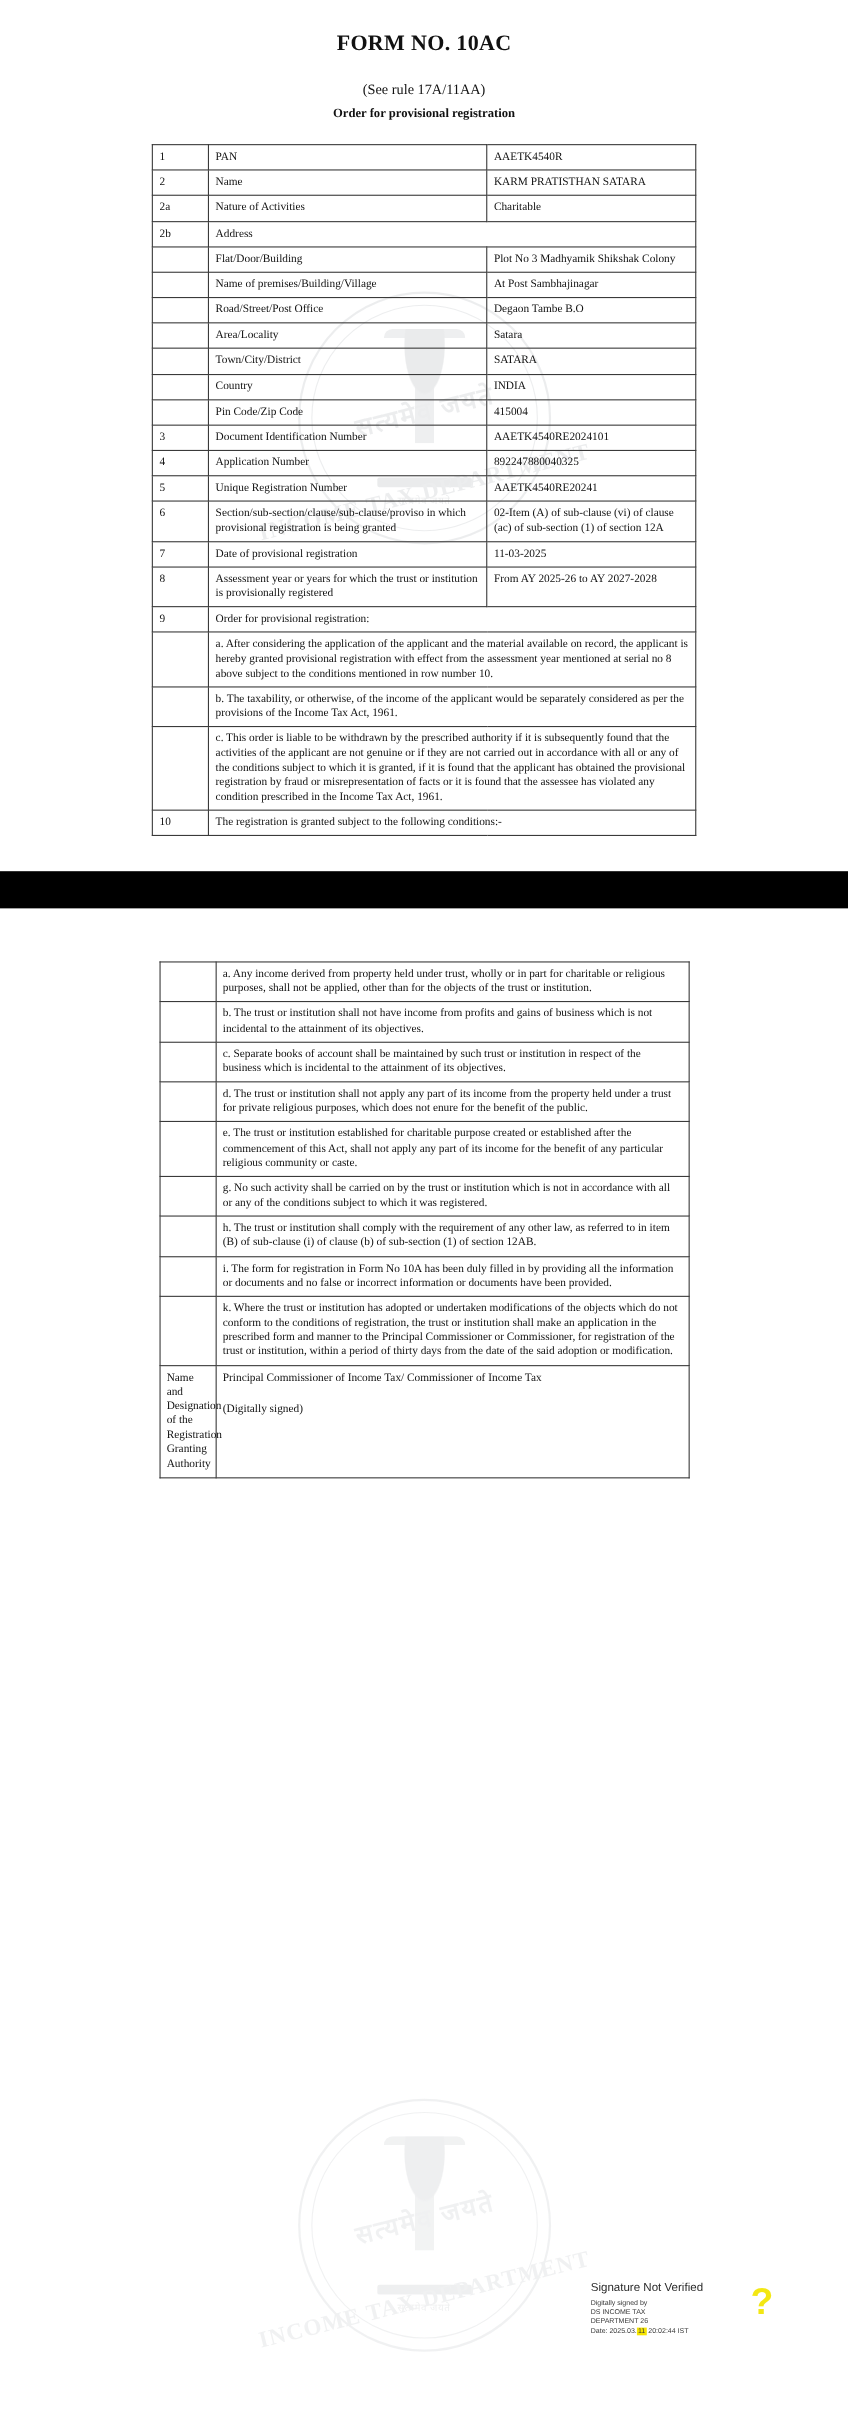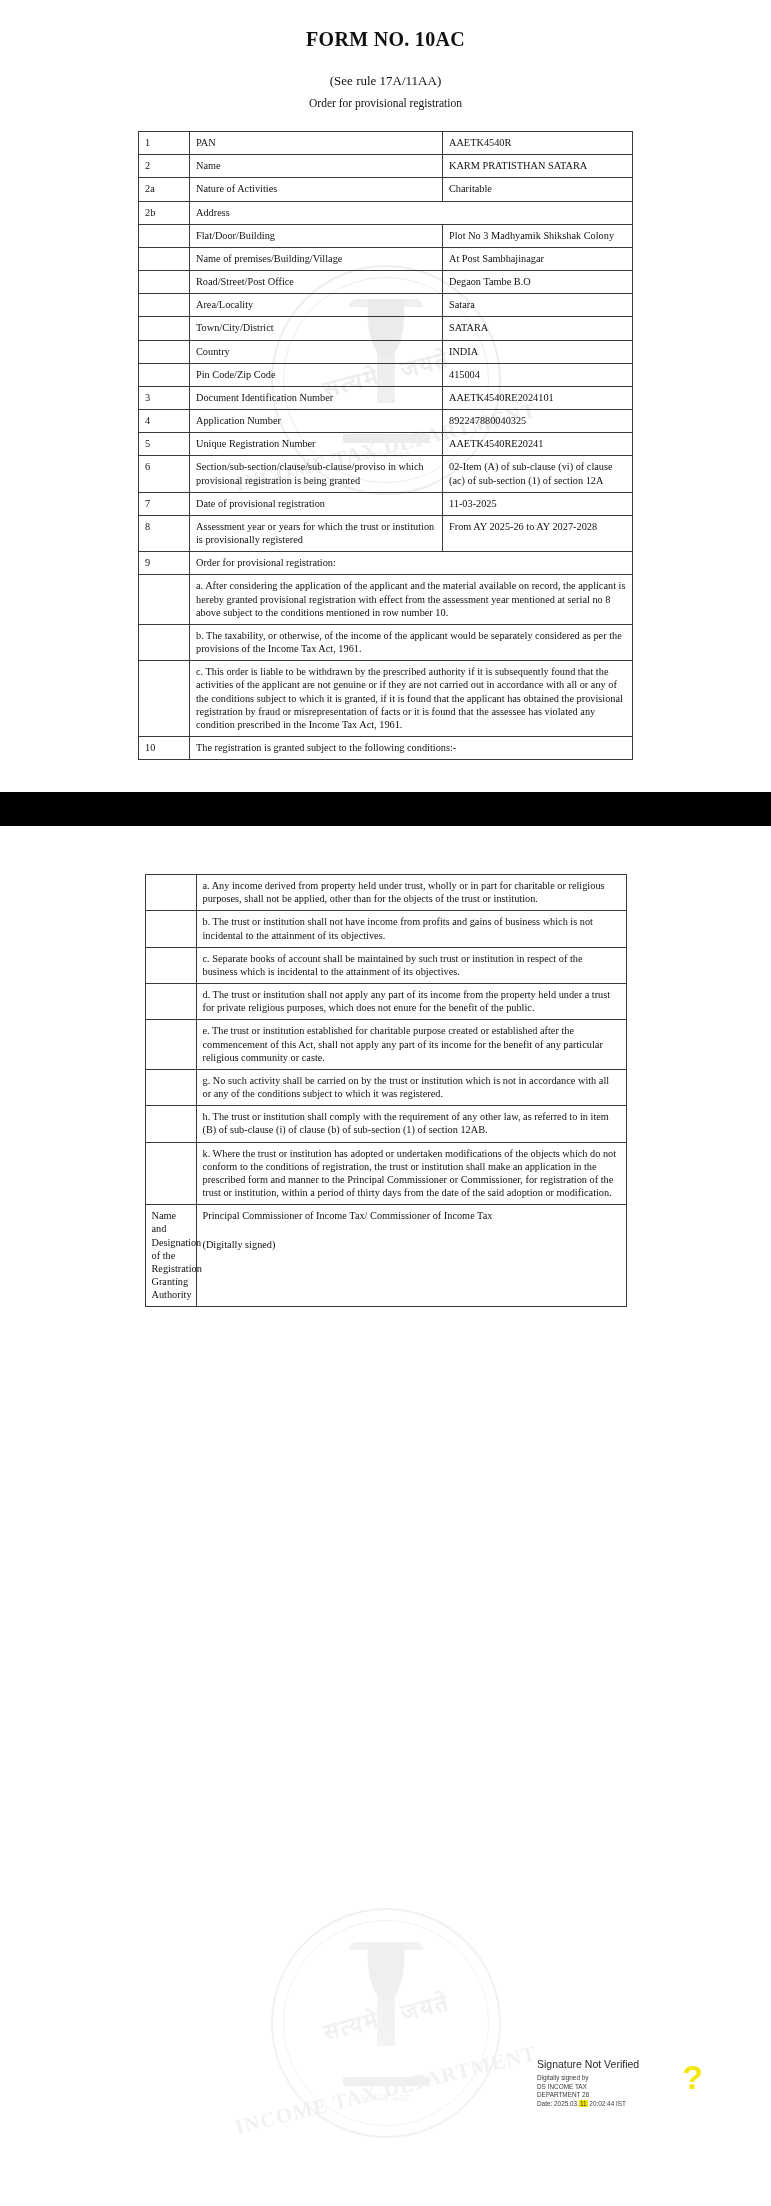--- a/index.html
+++ b/index.html
@@ -36,20 +36,21 @@
     text-align: center;
     font-size: 13px;
     margin: 0;
     padding-top: 22px;
   }
   .order-line {
     text-align: center;
     font-size: 11.5px;
     margin: 0;
     padding-top: 8px;
+    font-weight: bold;
   }
 
   
   .watermark {
     position: absolute;
     left: 50%;
     transform: translateX(-50%);
     top: 265px;
     width: 230px;
     height: 230px;
@@ -198,21 +199,21 @@
     width: 189px;
     font-size: 10.2px;
     line-height: 1.3;
   }
   .auth-sign-gap { display: block; height: 16px; }
 
   
   .sig-block {
     position: absolute;
     right: 44px;
-    bottom: 120px;
+    bottom: 104px;
     width: 190px;
     text-align: left;
     z-index: 5;
   }
   .sig-title {
     font-family: "Liberation Sans", "DejaVu Sans", sans-serif;
     font-size: 10.5px;
     color: #2a2a2a;
     margin-bottom: 4px;
   }
@@ -407,20 +408,24 @@
         <td class="cond-sn"></td>
         <td class="cond-text">e. The trust or institution established for charitable purpose created or established after the commencement of this Act, shall not apply any part of its income for the benefit of any particular religious community or caste.</td>
       </tr>
       <tr>
         <td class="cond-sn"></td>
         <td class="cond-text">g. No such activity shall be carried on by the trust or institution which is not in accordance with all or any of the conditions subject to which it was registered.</td>
       </tr>
       <tr>
         <td class="cond-sn"></td>
         <td class="cond-text">h. The trust or institution shall comply with the requirement of any other law, as referred to in item (B) of sub-clause (i) of clause (b) of sub-section (1) of section 12AB.</td>
+      </tr>
+      <tr>
+        <td class="cond-sn"></td>
+        <td class="cond-text">i. The form for registration in Form No 10A has been duly filled in by providing all the information or documents and no false or incorrect information or documents have been provided.</td>
       </tr>
       <tr>
         <td class="cond-sn"></td>
         <td class="cond-text">k. Where the trust or institution has adopted or undertaken modifications of the objects which do not conform to the conditions of registration, the trust or institution shall make an application in the prescribed form and manner to the Principal Commissioner or Commissioner, for registration of the trust or institution, within a period of thirty days from the date of the said adoption or modification.</td>
       </tr>
       <tr>
         <td class="auth-left">Name and Designation of the Registration Granting Authority</td>
         <td class="auth-right">
           <span>Principal Commissioner of Income Tax/ Commissioner of Income Tax</span>
           <span class="auth-sign-gap"></span>

